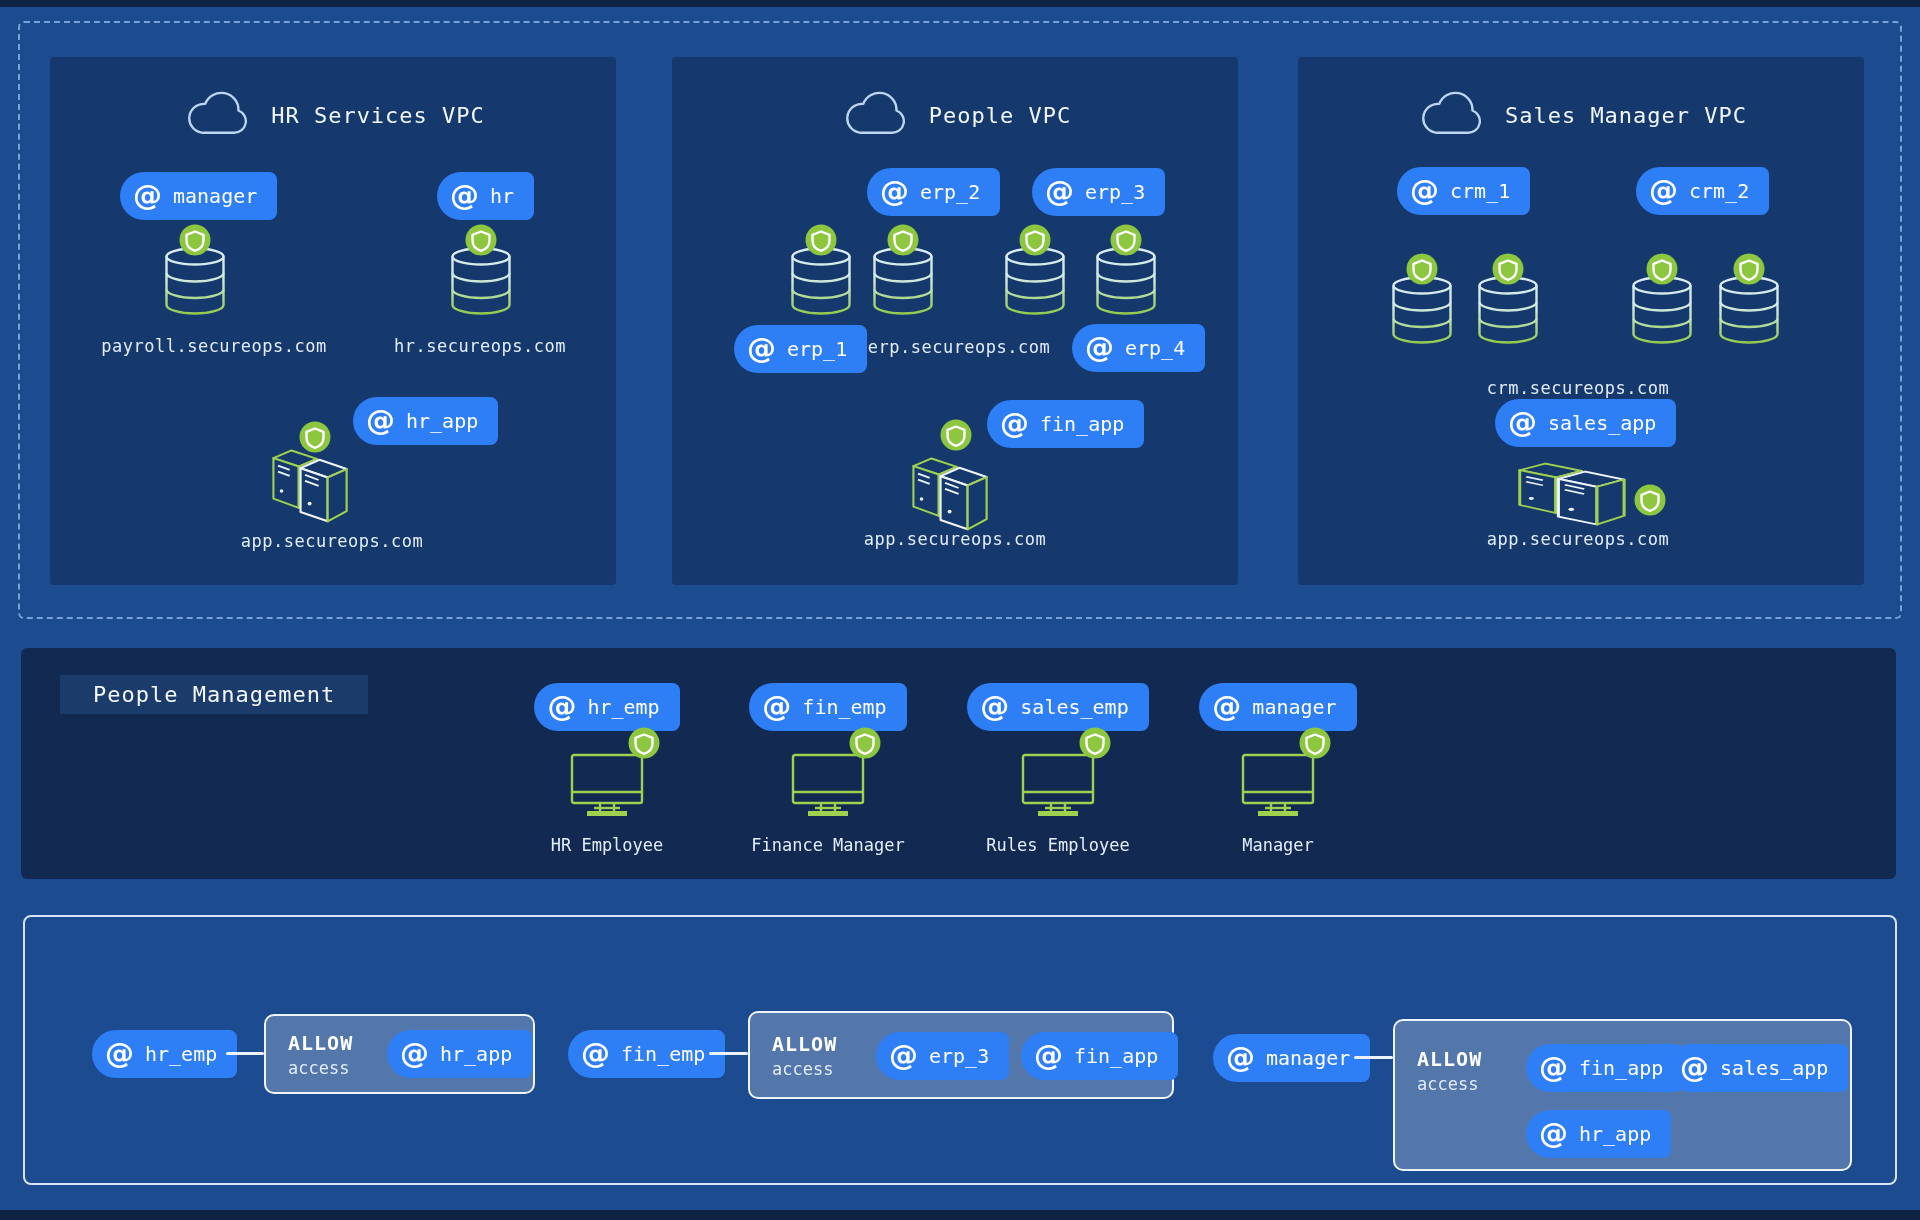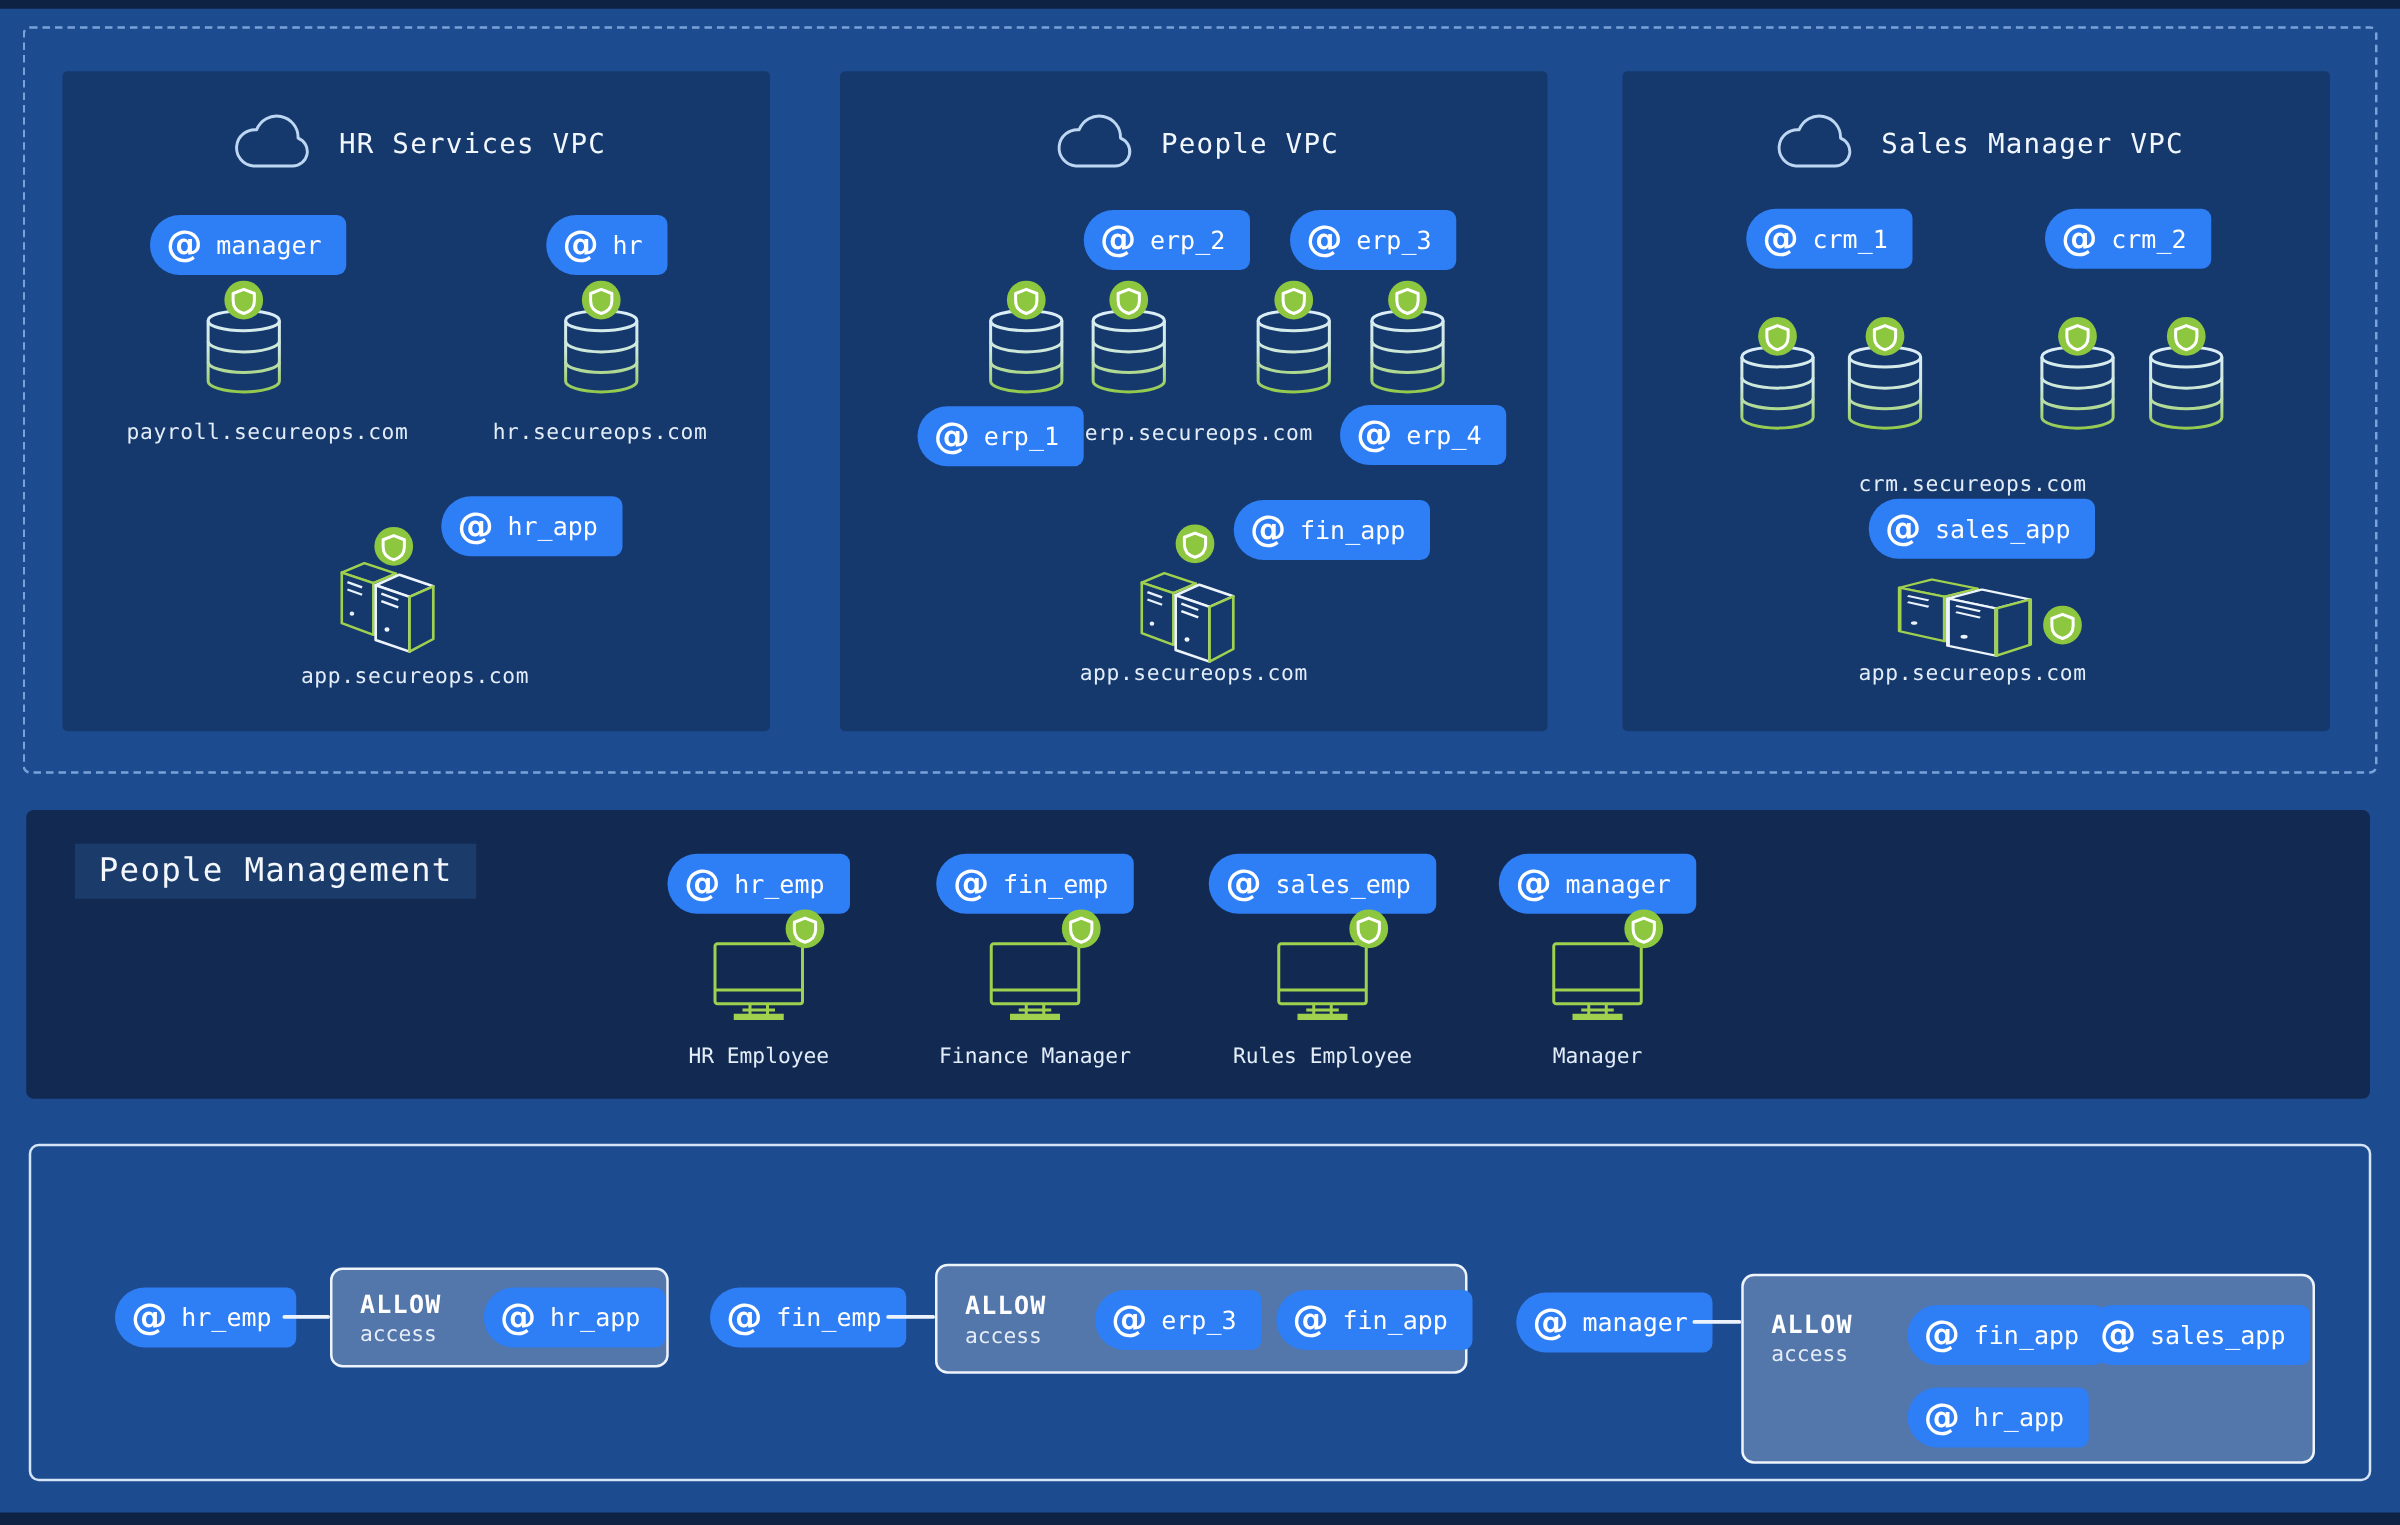--- a/index.html
+++ b/index.html
@@ -30,21 +30,21 @@
   .shield{position:absolute;width:32px;height:32px;}
   .dbgroup .shield{left:15px;top:-22px;}
   .servers{position:absolute;}
   .servers svg,.monitor svg,.dbgroup svg,.cloud svg{width:100%;height:100%;display:block;}
   .domain{position:absolute;color:#e3edf9;font-size:17px;text-align:center;letter-spacing:.5px;}
 
   
   .people{position:absolute;left:21px;top:641px;width:1875px;height:231px;
     background:#122a52;border-radius:6px;}
   .ppl-title{position:absolute;left:39px;top:27px;background:#1b3c6b;color:#f4f8fd;
-    font-size:26px;padding:7px 19px;letter-spacing:1px;}
+    font-size:22px;padding:7px 33px;letter-spacing:1px;}
   .person{position:absolute;top:35px;width:220px;text-align:center;}
   .person .pill-row{height:48px;display:flex;justify-content:center;}
   .monwrap{position:relative;display:inline-block;width:74px;height:62px;margin-top:22px;}
   .monwrap .shield{top:-26px;right:-16px;}
   .person-label{margin-top:14px;font-size:17px;color:#e3edf9;}
 
   
   .firewall{position:absolute;left:23px;top:908px;width:1874px;height:270px;
     border:2px solid #d5e4f6;border-radius:8px;box-sizing:border-box;}
   .fw-title{position:absolute;left:48px;top:25px;background:#fcfdff;color:#1a2a45;

